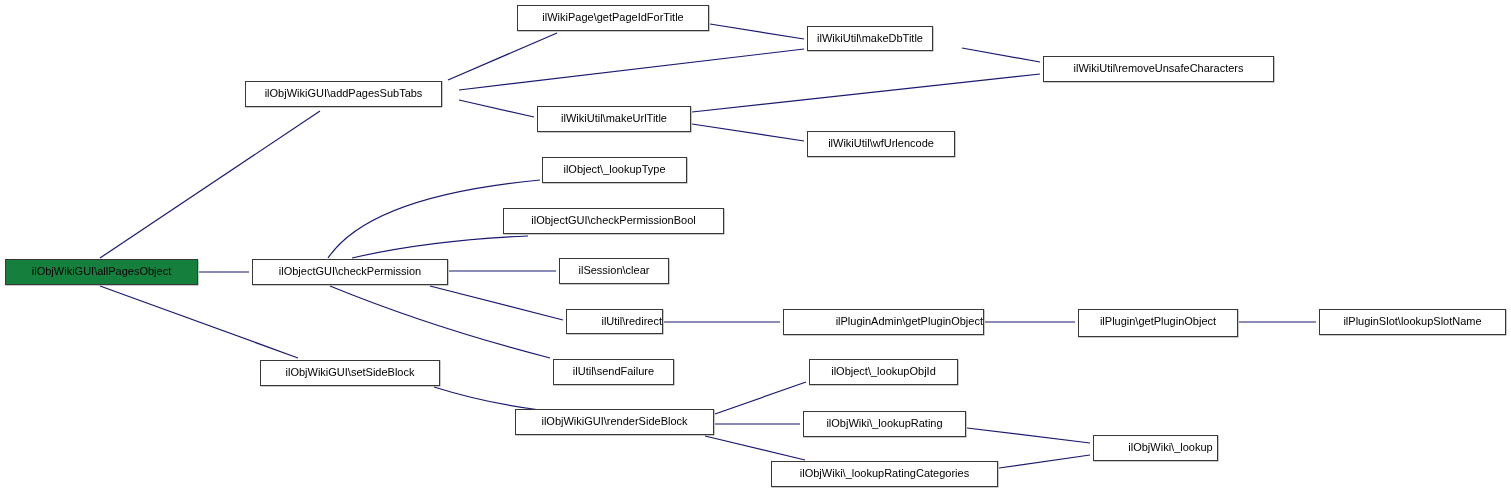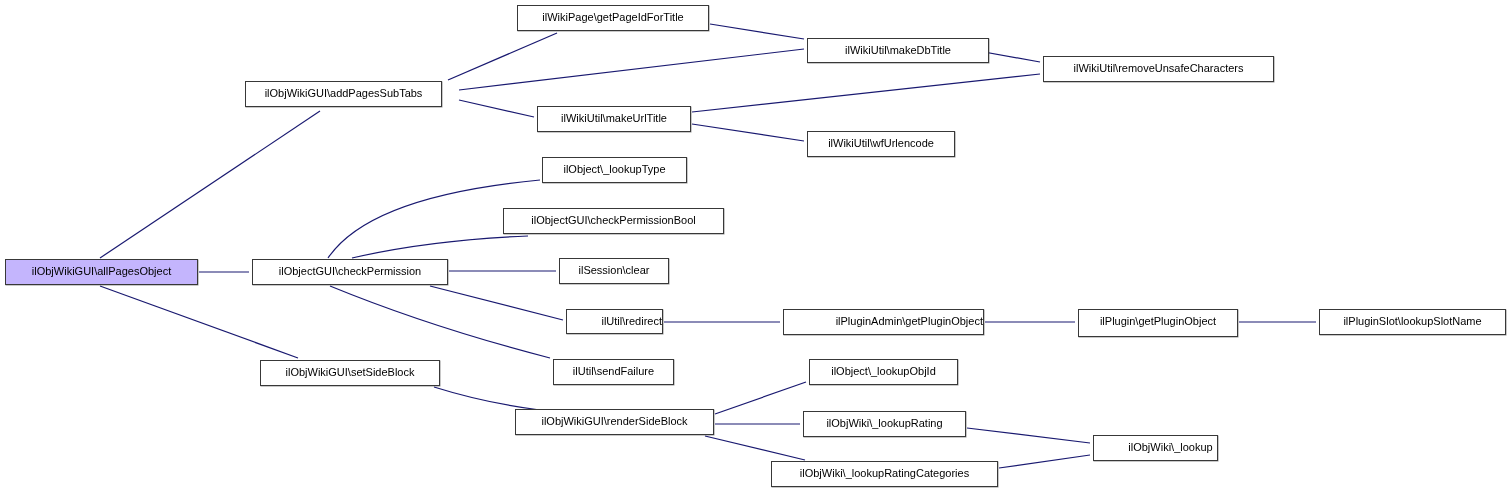--- a/index.html
+++ b/index.html
@@ -34,21 +34,21 @@
     box-shadow: 0.5px 0.5px 0 rgba(56,56,56,0.55);
     color: #000000;
     font-size: 11px;
     line-height: 23px;
     text-align: center;
     white-space: nowrap;
     overflow: hidden;
     cursor: pointer;
   }
   .node.root {
-    background: #c4b5fd;
+    background: #15803d;
     cursor: default;
   }
 </style>
 </head>
 <body>
 
 <div id="canvas">
   <svg id="edges" viewBox="0 0 1511 493" xmlns="http://www.w3.org/2000/svg">
     <defs>
       <marker id="arrow" markerWidth="11" markerHeight="9" refX="10" refY="4.5" orient="auto" markerUnits="userSpaceOnUse">
@@ -77,21 +77,21 @@
       <path d="M715,414 L806,382" stroke="#191970" marker-end="url(#arrow)"></path>
       <path d="M715,424 L800,424" stroke="#191970" marker-end="url(#arrow)"></path>
       <path d="M705,436 L805,460" stroke="#191970" marker-end="url(#arrow)"></path>
       <path d="M967,428 L1090,443" stroke="#191970" marker-end="url(#arrow)"></path>
       <path d="M999,468 L1090,455" stroke="#191970" marker-end="url(#arrow)"></path>
     </svg>
   <div id="nodes">
       <div class="node root" style="left: 5px; top: 259px; width: 193px; height: 26px; line-height: 23px;">ilObjWikiGUI\allPagesObject</div>
       <div class="node" style="left: 245px; top: 81px; width: 197px; height: 26px; line-height: 23px;">ilObjWikiGUI\addPagesSubTabs</div>
       <div class="node" style="left: 517px; top: 5px; width: 192px; height: 26px; line-height: 23px;">ilWikiPage\getPageIdForTitle</div>
-      <div class="node" style="left: 807px; top: 38px; width: 182px; height: 25px; line-height: 22px;">ilWikiUtil\makeDbTitle</div>
+      <div class="node" style="left: 807px; top: 26px; width: 126px; height: 25px; line-height: 22px;">ilWikiUtil\makeDbTitle</div>
       <div class="node" style="left: 1043px; top: 56px; width: 231px; height: 26px; line-height: 23px;">ilWikiUtil\removeUnsafeCharacters</div>
       <div class="node" style="left: 537px; top: 106px; width: 154px; height: 26px; line-height: 23px;">ilWikiUtil\makeUrlTitle</div>
       <div class="node" style="left: 807px; top: 131px; width: 148px; height: 26px; line-height: 23px;">ilWikiUtil\wfUrlencode</div>
       <div class="node" style="left: 542px; top: 157px; width: 145px; height: 26px; line-height: 23px;">ilObject\_lookupType</div>
       <div class="node" style="left: 503px; top: 208px; width: 221px; height: 26px; line-height: 23px;">ilObjectGUI\checkPermissionBool</div>
       <div class="node" style="left: 252px; top: 259px; width: 196px; height: 26px; line-height: 23px;">ilObjectGUI\checkPermission</div>
       <div class="node" style="left: 559px; top: 258px; width: 110px; height: 26px; line-height: 23px;">ilSession\clear</div>
       <div class="node" style="left: 566px; top: 309px; width: 97px; height: 25px; line-height: 22px; text-align: right;">ilUtil\redirect</div>
       <div class="node" style="left: 783px; top: 309px; width: 201px; height: 26px; line-height: 23px; text-align: right;">ilPluginAdmin\getPluginObject</div>
       <div class="node" style="left: 1078px; top: 309px; width: 160px; height: 28px; line-height: 23px;">ilPlugin\getPluginObject</div>

